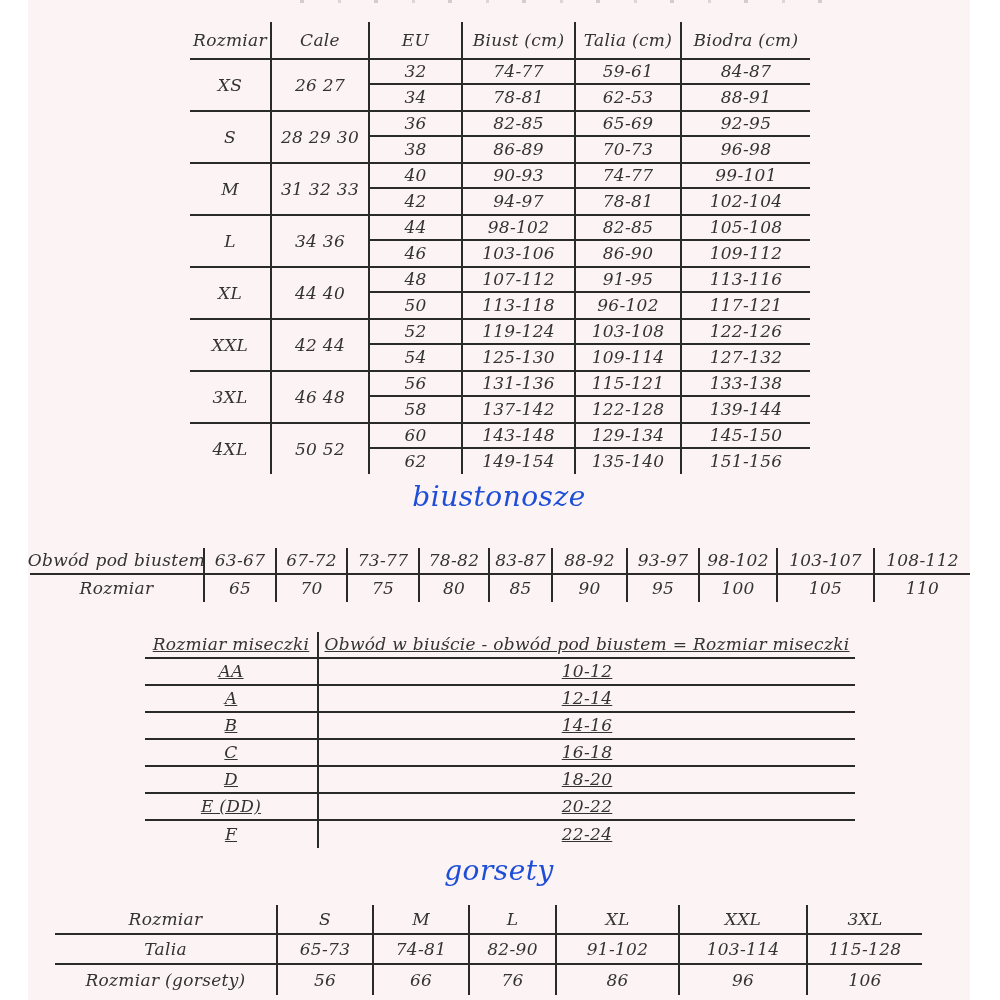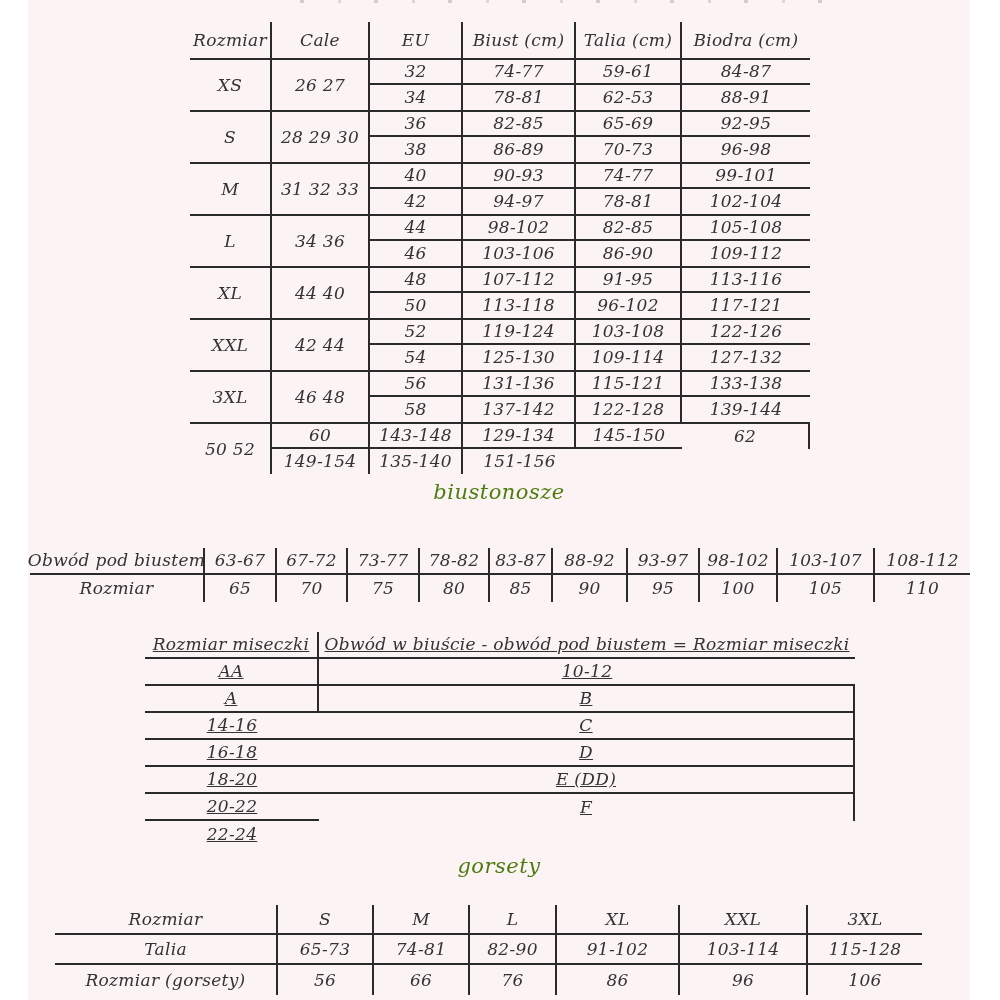--- a/index.html
+++ b/index.html
@@ -44,21 +44,21 @@
   .st-group{
     display:grid;grid-template-columns:82px 98px 93px 113px 106px 128px;
     grid-auto-rows:25px;border-bottom:2px solid var(--ln);
   }
   .st-group.last{border-bottom:none;}
   .rowspan{grid-row:1 / span 2;}
 
   
   .section-title{
     position:absolute;left:0;width:942px;text-align:center;
-    font-size:21px;letter-spacing:.5px;color:#4d7c0f;
+    font-size:28px;letter-spacing:.5px;color:#1d4ed8;
   }
   #bras-title{top:480px;}
   #corsets-title{top:854px;}
 
   
   #band-table{left:2px;top:548px;width:940px;}
   .band-grid{
     display:grid;
     grid-template-columns:175px 72px 71px 72px 70px 63px 75px 72px 78px 97px 95px;
     grid-auto-rows:27px;
@@ -172,20 +172,21 @@
           <div class="cell vr hb">56</div>
           <div class="cell vr hb">131-136</div>
           <div class="cell vr hb">115-121</div>
           <div class="cell hb">133-138</div>
           <div class="cell vr ">58</div>
           <div class="cell vr ">137-142</div>
           <div class="cell vr ">122-128</div>
           <div class="cell ">139-144</div>
         </div>
         <div class="st-group last">
+          <div class="cell rowspan vr">4XL</div>
           <div class="cell rowspan vr">50 52</div>
           <div class="cell vr hb">60</div>
           <div class="cell vr hb">143-148</div>
           <div class="cell vr hb">129-134</div>
           <div class="cell hb">145-150</div>
           <div class="cell vr ">62</div>
           <div class="cell vr ">149-154</div>
           <div class="cell vr ">135-140</div>
           <div class="cell ">151-156</div>
         </div>
@@ -220,20 +221,21 @@
         </div>
       </div>
 
     <div class="abs" id="cup-table">
         <div class="cup-grid">
           <div class="cell vr hb">Rozmiar miseczki</div>
           <div class="cell hb">Obwód w biuście - obwód pod biustem = Rozmiar miseczki</div>
           <div class="cell vr hb">AA</div>
           <div class="cell hb">10-12</div>
           <div class="cell vr hb">A</div>
+          <div class="cell hb">12-14</div>
           <div class="cell vr hb">B</div>
           <div class="cell hb">14-16</div>
           <div class="cell vr hb">C</div>
           <div class="cell hb">16-18</div>
           <div class="cell vr hb">D</div>
           <div class="cell hb">18-20</div>
           <div class="cell vr hb">E (DD)</div>
           <div class="cell hb">20-22</div>
           <div class="cell vr">F</div>
           <div class="cell ">22-24</div>

